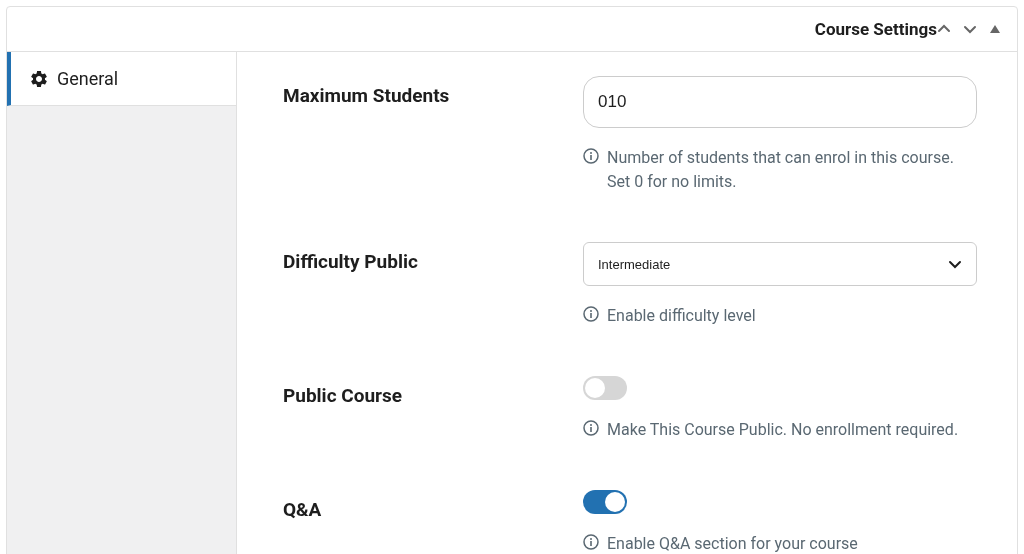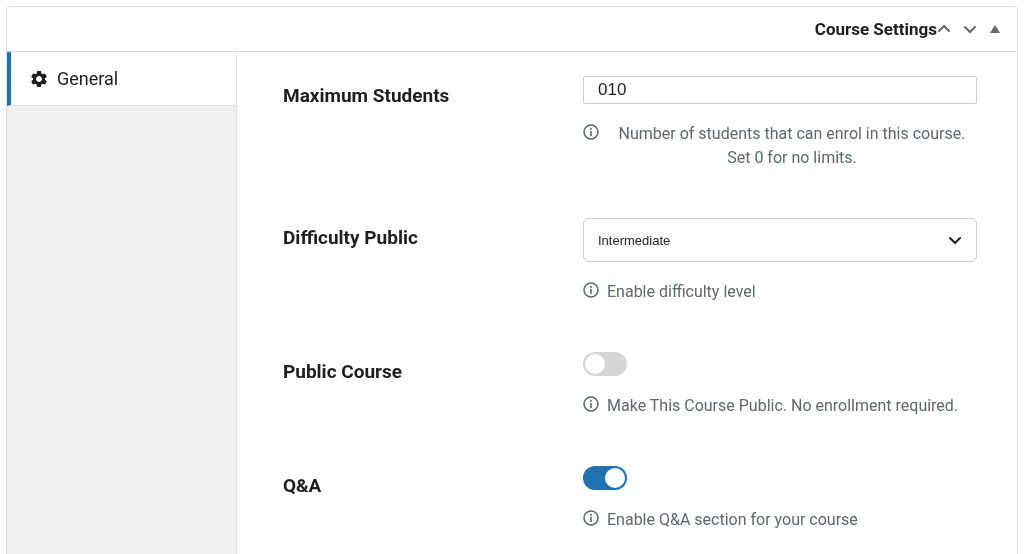--- a/index.html
+++ b/index.html
@@ -77,23 +77,23 @@
       font-size: 19px;
       font-weight: 700;
       color: #1e1e1e;
       padding-top: 8px;
     }
     .form-control-area {
       flex: 1;
     }
     .number-input {
       width: 100%;
-      height: 28px;
+      height: 52px;
       border: 1px solid #ccc;
-      border-radius: 2px;
+      border-radius: 16px;
       padding: 0 14px;
       font-size: 17px;
       color: #1e1e1e;
       background: #fff;
     }
     .select-wrapper {
       position: relative;
       width: 100%;
     }
     .select-input {
@@ -116,21 +116,20 @@
       pointer-events: none;
     }
     .hint {
       display: flex;
       align-items: flex-start;
       gap: 8px;
       margin-top: 18px;
       font-size: 16px;
       color: #5a6872;
       line-height: 1.5;
-      text-align: center;
     }
     .hint svg {
       flex-shrink: 0;
       margin-top: 2px;
     }
     .toggle {
       position: relative;
       width: 44px;
       height: 24px;
       border-radius: 12px;

